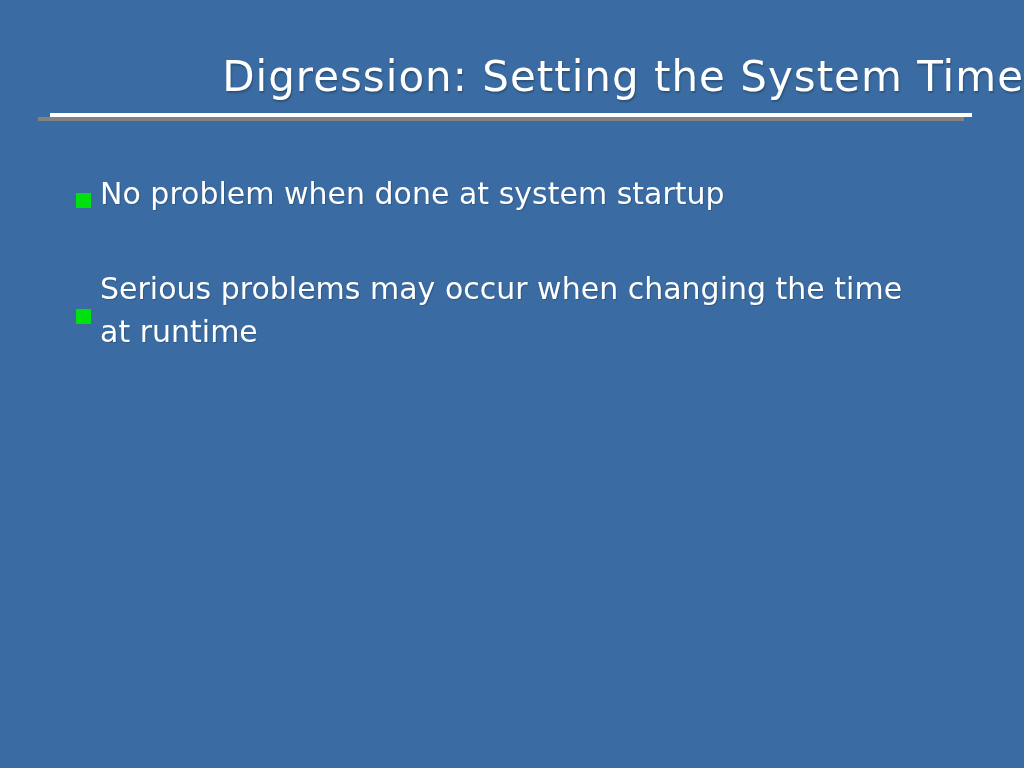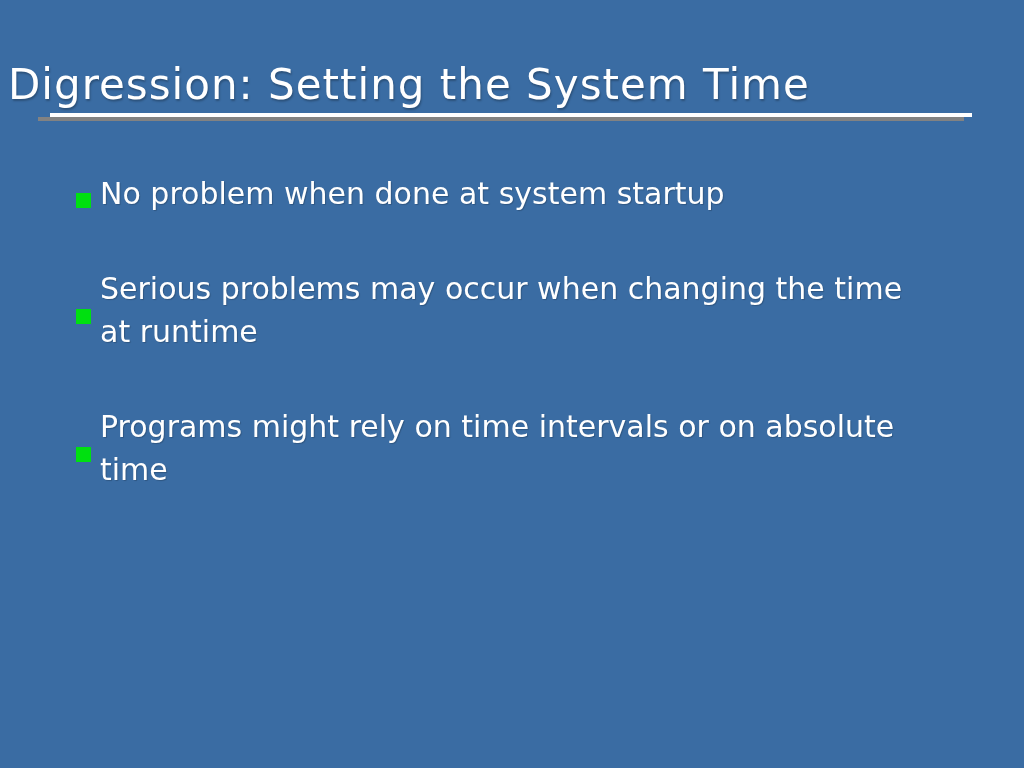--- a/index.html
+++ b/index.html
@@ -13,22 +13,22 @@
     height: 768px;
     overflow: hidden;
     background: var(--bg, #3a6ca3);
     font-family: "DejaVu Sans", "Liberation Sans", sans-serif;
   }
   .slide-title {
     position: absolute;
     top: 52px;
     left: 0;
     right: 0;
-    margin: 8px;
-    text-align: left;
+    margin: 0;
+    text-align: right;
     color: var(--title-color, #ffffff);
     font-size: 42px;
     font-weight: normal;
     letter-spacing: 1px;
     text-shadow: 1px 2px 2px rgba(0,0,0,0.25);
     white-space: nowrap;
   }
   .title-rule-white {
     position: absolute;
     top: 113px;
@@ -90,20 +90,15 @@
       <span class="bullet-square"></span>
       <span class="bullet-text">No problem when done at system startup</span>
     </li>
 
     <li class="bullet-item">
       <span class="bullet-square"></span>
       <span class="bullet-text">Serious problems may occur when changing the time
 at runtime</span>
     </li>
 
-    <li class="bullet-item">
-      <span class="bullet-square"></span>
-      <span class="bullet-text">Programs might rely on time intervals or on absolute
-time</span>
-    </li>
 
   </ul>
 </div>
 
 </body></html>

